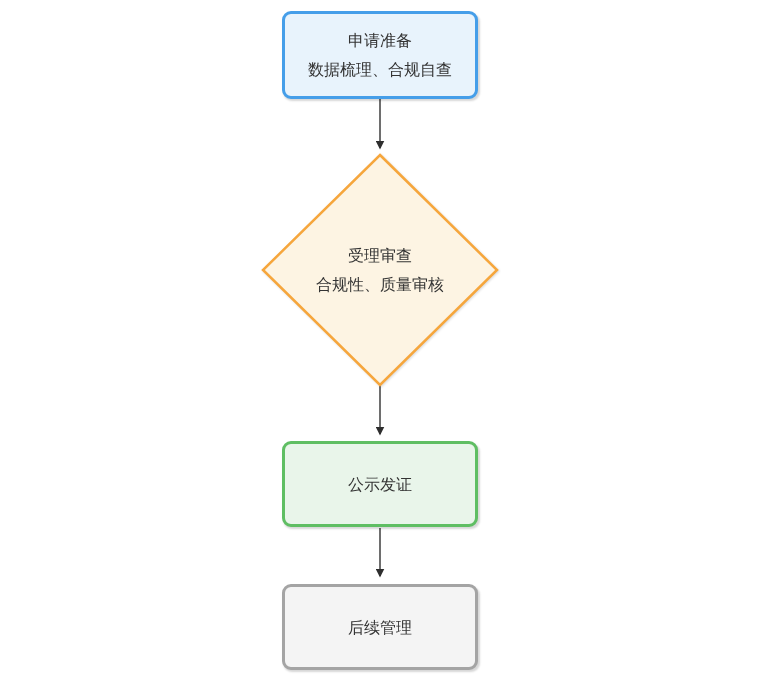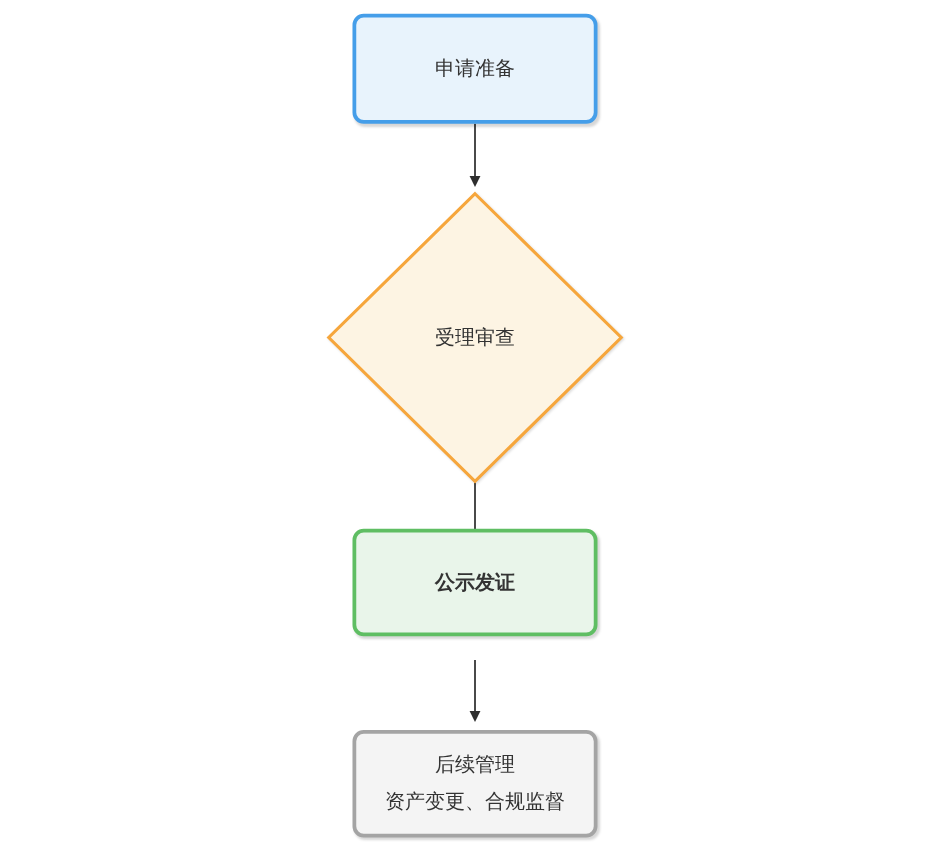--- a/index.html
+++ b/index.html
@@ -40,21 +40,21 @@
     display: flex;
     flex-direction: column;
     justify-content: center;
     align-items: center;
     font-size: 16px;
     line-height: 29px;
     text-align: center;
     box-shadow: 1.5px 2px 2px rgba(0,0,0,0.16);
   }
   .pos-prepare { top: 11px;  height: 88px; }
-  .pos-publish { top: 423px; height: 86px; font-weight: bold; }
+  .pos-publish { top: 441px; height: 86px; }
   .pos-manage  { top: 584px; height: 86px; align-items: center; }
   .diamond-label {
     position: absolute;
     left: 270px;
     top: 241px;
     width: 220px;
     height: 58px;
     display: flex;
     flex-direction: column;
     justify-content: center;
@@ -80,28 +80,29 @@
 
     <line class="edge" x1="380" y1="386" x2="380" y2="434" marker-end="url(#arrowhead)" style="stroke: rgb(74, 74, 74);"></line>
 
     <line class="edge" x1="380" y1="528" x2="380" y2="576" marker-end="url(#arrowhead)" style="stroke: rgb(74, 74, 74);"></line>
 
     <polygon class="diamond-shape" points="380,155 497,270 380,385 263,270" style="fill: rgb(253, 244, 227); stroke: rgb(246, 166, 60);"></polygon>
   </svg>
 
   <div class="node pos-prepare" style="background-color: rgb(232, 243, 252); border-color: rgb(69, 158, 233); color: rgb(51, 51, 51);">
     <div>申请准备</div>
+    <div>数据梳理、合规自查</div>
   </div>
 
   <div class="diamond-label" style="color: rgb(51, 51, 51);">
     <div>受理审查</div>
+    <div>合规性、质量审核</div>
   </div>
 
   <div class="node pos-publish" style="background-color: rgb(233, 245, 234); border-color: rgb(95, 190, 99); color: rgb(51, 51, 51);">
     <div>公示发证</div>
   </div>
 
   <div class="node pos-manage" style="background-color: rgb(244, 244, 244); border-color: rgb(164, 164, 164); color: rgb(51, 51, 51);">
     <div>后续管理</div>
-    <div>资产变更、合规监督</div>
   </div>
 
 </div>
 
 </body></html>

